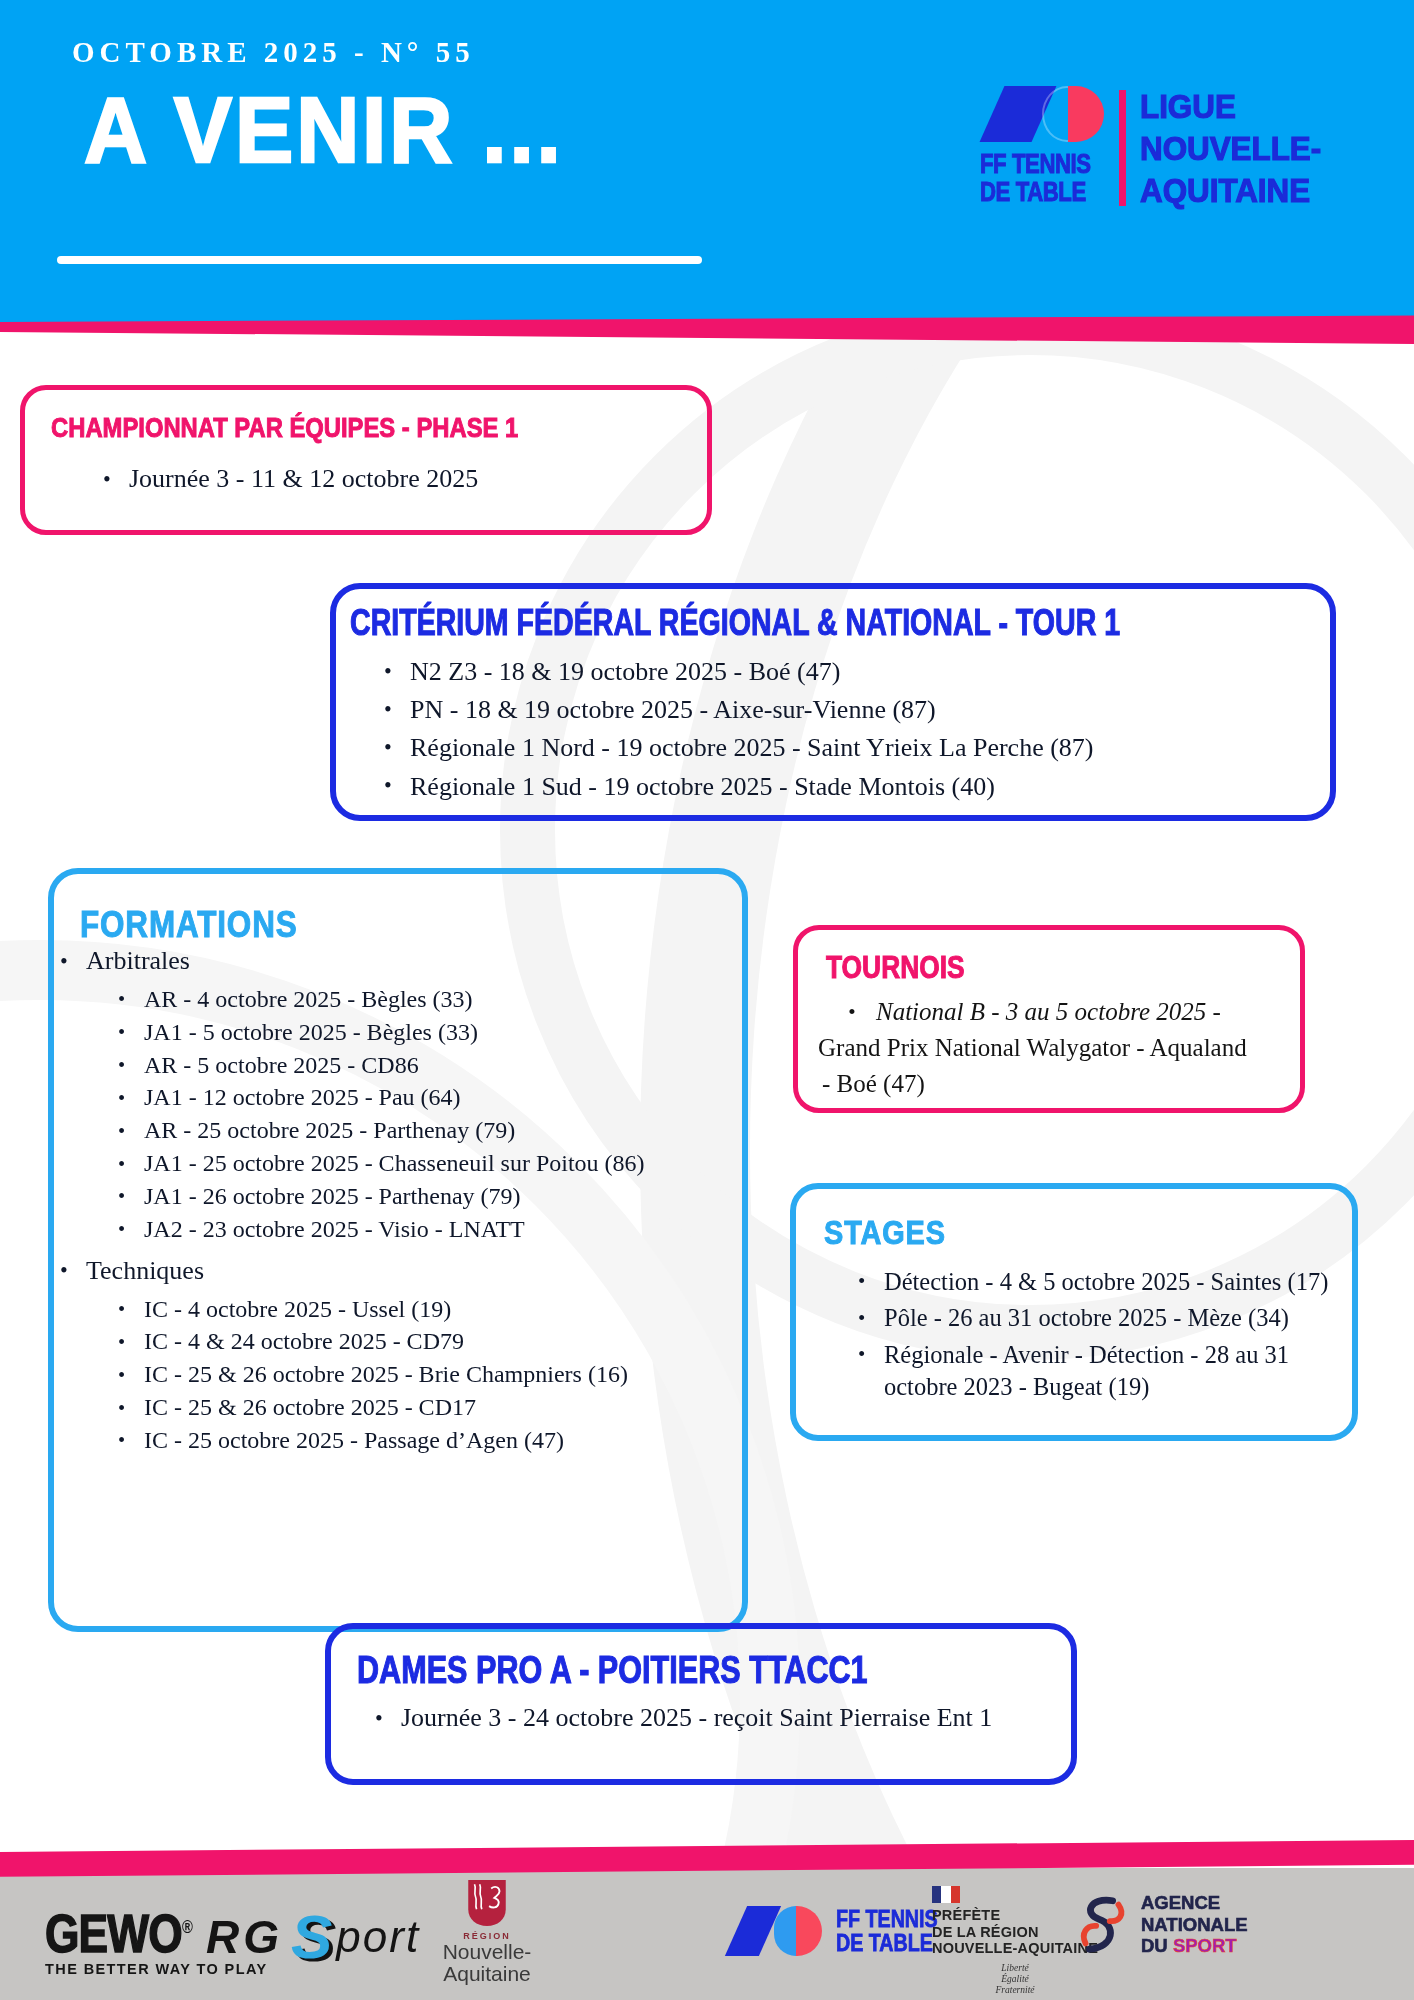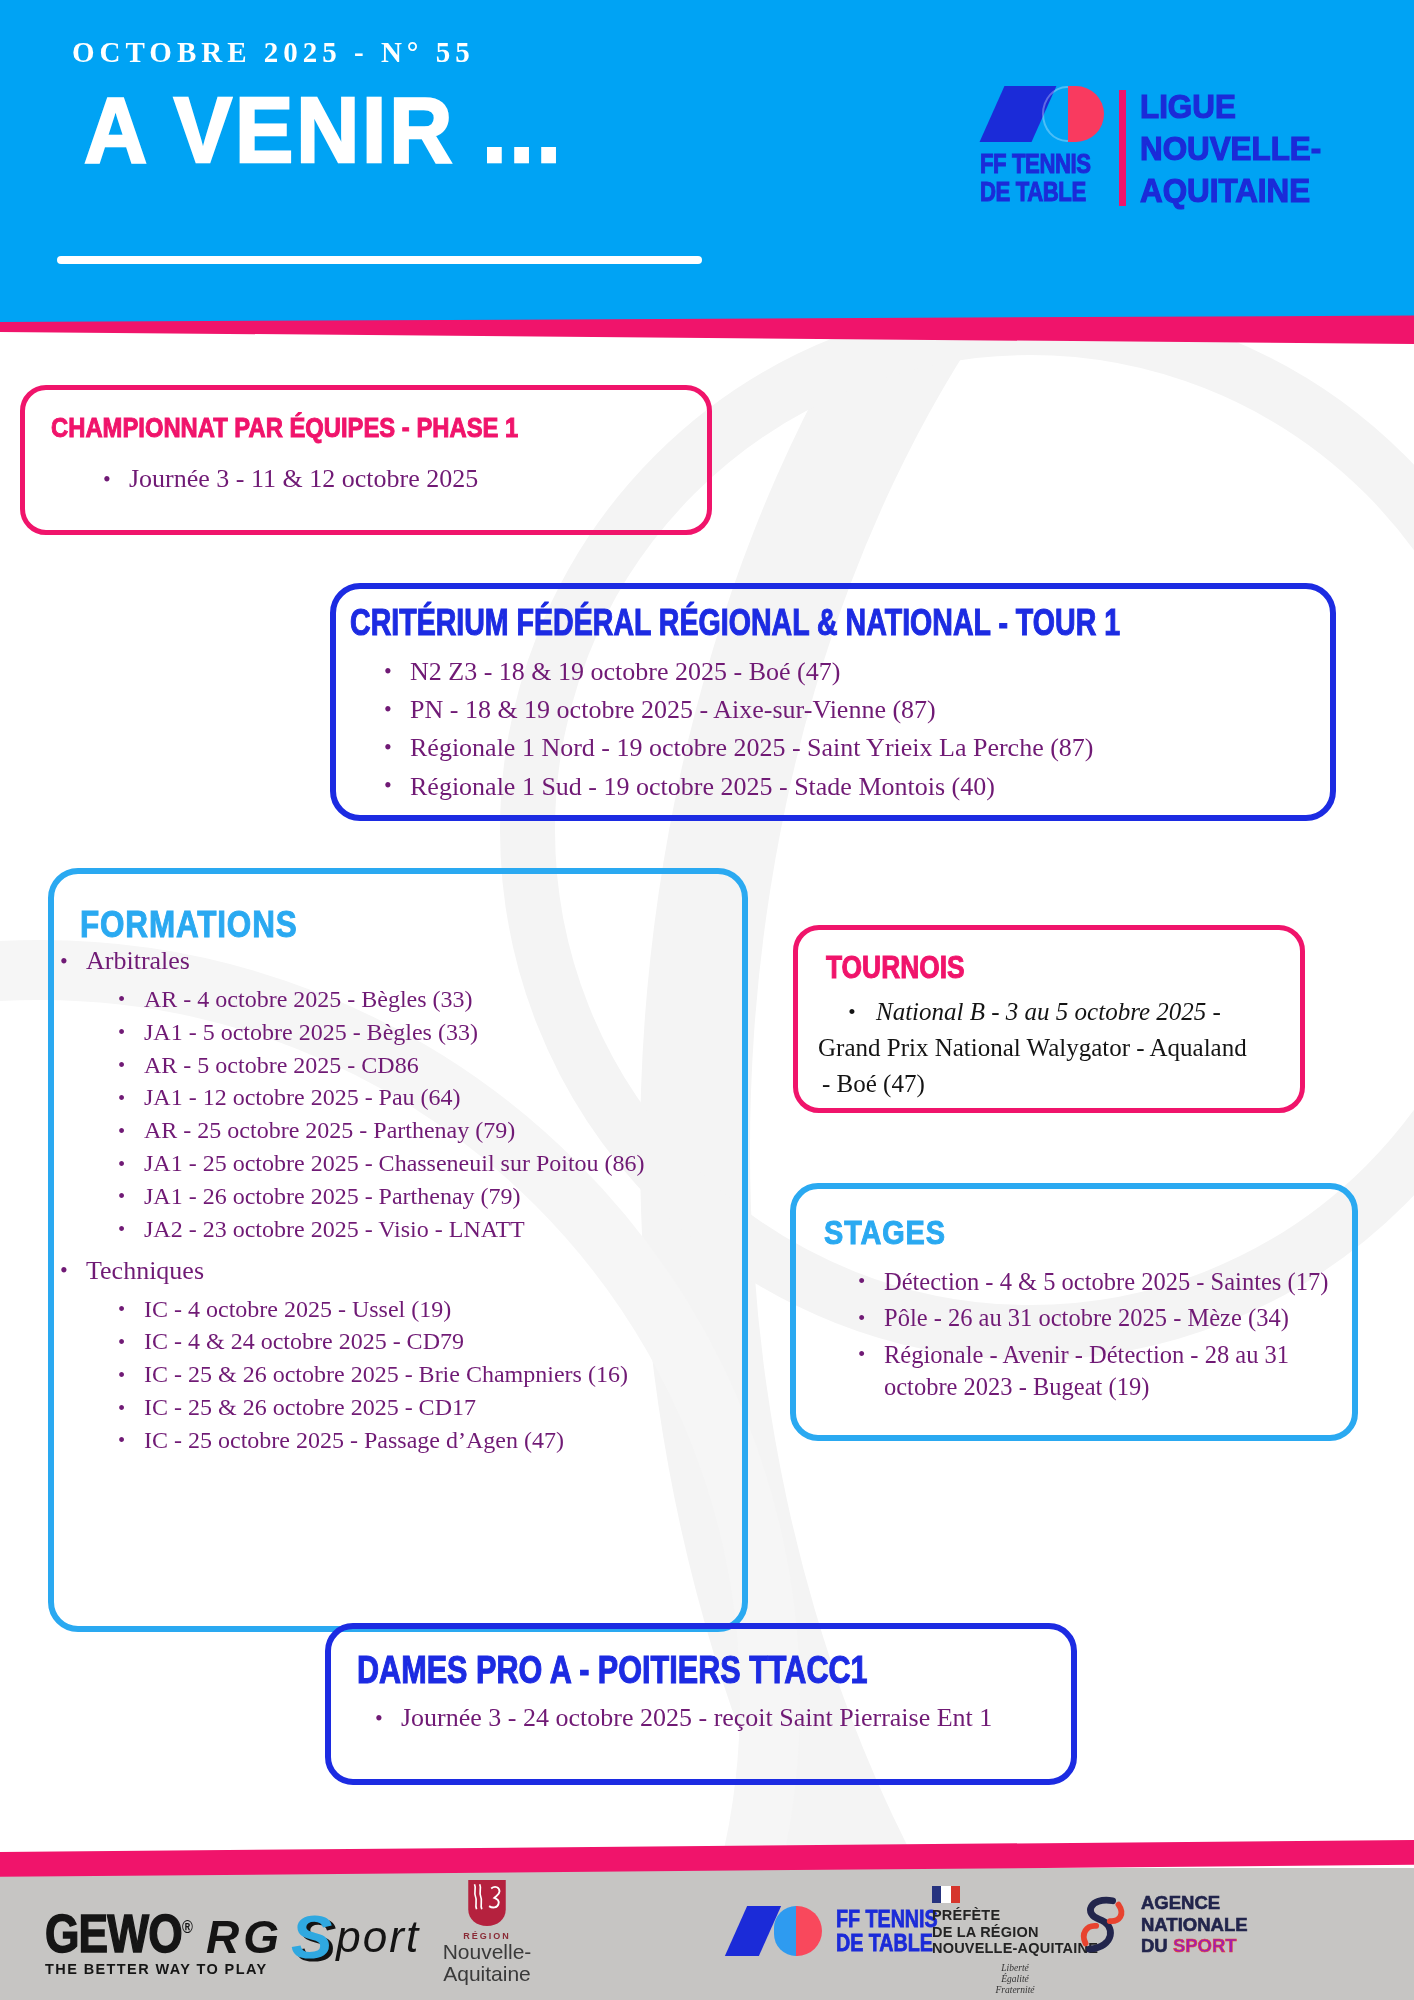--- a/index.html
+++ b/index.html
@@ -58,21 +58,21 @@
     -webkit-text-stroke:1.2px #1B2BD8; transform:scaleX(.95); transform-origin:left top; white-space:nowrap; }
 
   
   .box { position:absolute; box-sizing:border-box; border-style:solid; background:transparent; z-index:2; }
   .box-title {
     font-family:"Liberation Sans",sans-serif; font-weight:700;
     -webkit-text-stroke:1px currentColor; white-space:nowrap;
     transform:scaleX(.85); transform-origin:left center; display:inline-block;
   }
   .box ul { list-style:none; margin:0; padding:0; }
-  .box li { position:relative; padding-left:32px; color:#701a75; }
+  .box li { position:relative; padding-left:32px; color:#0f172a; }
   .box li::before { content:"•"; position:absolute; left:6px; font-size:.85em; top:.12em; }
 
   #box-championnat { left:20px; top:385px; width:692px; height:150px; border-width:5px; border-color:#F0146B; border-radius:26px; }
   #box-championnat .box-title { margin:22px 0 0 26px; font-size:28px; color:#F0146B; }
   #box-championnat ul { margin:20px 0 0 72px; }
   #box-championnat li { font-size:26px; }
 
   #box-criterium { left:330px; top:583px; width:1006px; height:238px; border-width:6px; border-color:#1C2BE2; border-radius:30px; }
   #box-criterium .box-title { margin:14px 0 0 14px; font-size:34px; color:#1C2BE2; transform:scale(.84,1.1); }
   #box-criterium ul { margin:14px 0 4px 42px; }

